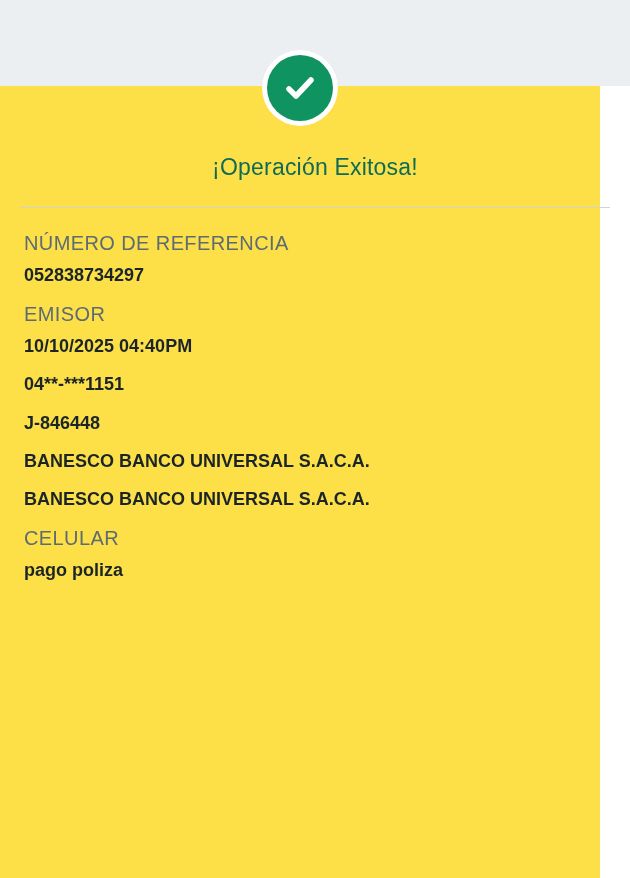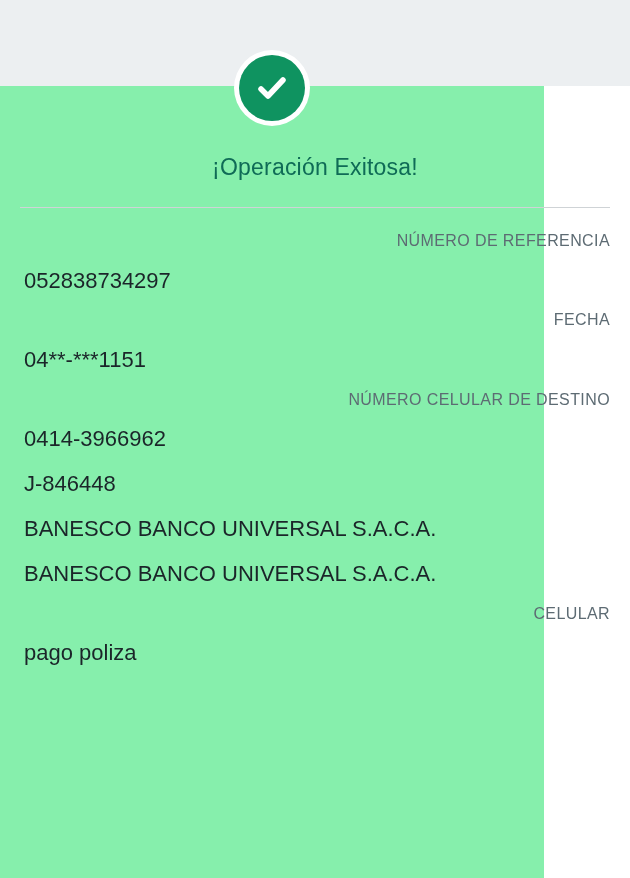--- a/index.html
+++ b/index.html
@@ -8,23 +8,23 @@
   }
   body {
     width: 630px;
     height: 878px;
     background: #ffffff;
     font-family: "Liberation Sans", sans-serif;
     overflow: hidden;
   }
   .screen {
     position: relative;
-    width: 544px;
+    width: 600px;
     height: 878px;
-    background: #86efac;
+    background: #fde047;
   }
   .top-band {
     position: absolute;
     top: 0;
     left: 0;
     width: 630px;
     height: 86px;
     background: #eceff1;
   }
   .check-badge {
@@ -74,32 +74,31 @@
   .fields {
     position: absolute;
     top: 230px;
     left: 24px;
     width: 586px;
   }
   .field {
     margin-bottom: 13px;
   }
   .field-label {
-    font-size: 16px;
+    font-size: 20px;
     color: #5d6b73;
     letter-spacing: 0.4px;
     line-height: 1.35;
-    text-align: right;
   }
   .field-value {
-    font-size: 22px;
-    font-weight: normal;
+    font-size: 18px;
+    font-weight: bold;
     color: #1b2529;
     line-height: 1.4;
-    margin-top: 14px;
+    margin-top: 6px;
   }
 </style>
 </head>
 <body>
 
 <div class="screen">
 
   <div class="top-band"></div>
 
   <div class="check-badge">
@@ -115,31 +114,28 @@
   <div class="divider"></div>
 
   <div class="fields">
 
     <div class="field">
       <div class="field-label">NÚMERO DE REFERENCIA</div>
       <div class="field-value">052838734297</div>
     </div>
 
     <div class="field">
-      <div class="field-label">FECHA</div>
+      <div class="field-label">EMISOR</div>
+      <div class="field-value">10/10/2025 04:40PM</div>
     </div>
 
     <div class="field">
       <div class="field-value">04**-***1151</div>
     </div>
 
-    <div class="field">
-      <div class="field-label">NÚMERO CELULAR DE DESTINO</div>
-      <div class="field-value">0414-3966962</div>
-    </div>
 
     <div class="field">
       <div class="field-value">J-846448</div>
     </div>
 
     <div class="field">
       <div class="field-value">BANESCO BANCO UNIVERSAL S.A.C.A.</div>
     </div>
 
     <div class="field">

